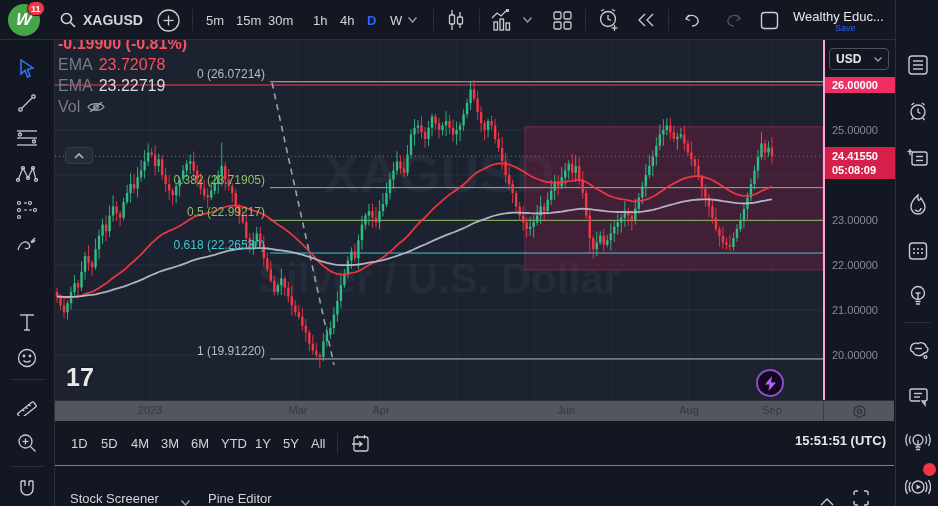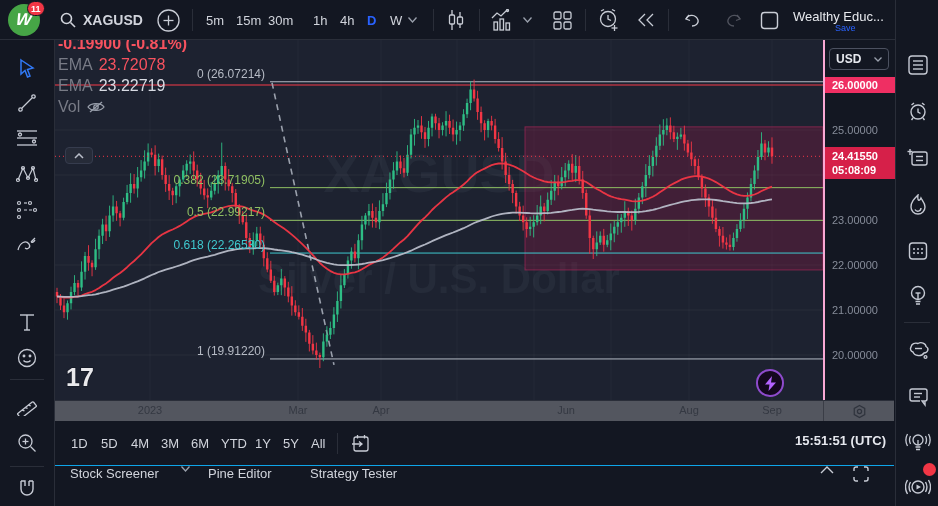--- a/index.html
+++ b/index.html
@@ -55,21 +55,21 @@
   #taxis{left:55px;top:400px;width:768px;height:21px;background:#53565f;border-top:1px solid #2a2e39;}
   #taxis-corner{left:823px;top:400px;width:71px;height:21px;background:#53565f;border-top:1px solid #2a2e39;border-left:1px solid #3a3d46;
        display:flex;align-items:center;justify-content:center;color:#2f333d;}
   .t-label{position:absolute;top:3px;font-size:11px;color:#343842;transform:translateX(-50%);}
   
   #rangebar{left:55px;top:421px;width:839px;height:45px;background:#131722;border-bottom:1px solid #0ea5e9;}
   .rb-item{position:absolute;top:12px;height:21px;display:flex;align-items:center;font-size:13px;color:#d1d4dc;cursor:pointer;padding:0 4px;}
   #clock-utc{position:absolute;right:8px;top:12px;font-size:13px;color:#e6e8ee;font-weight:bold;}
   
   #bottombar{left:55px;top:466px;width:839px;height:40px;background:#131722;}
-  .bb-item{position:absolute;top:0;height:40px;display:flex;align-items:flex-start;font-size:13px;color:#d1d4dc;cursor:pointer;gap:22px;}
+  .bb-item{position:absolute;top:0;height:40px;display:flex;align-items:flex-end;font-size:13px;color:#d1d4dc;cursor:pointer;gap:22px;}
   
   #tv-logo{left:62px;top:362px;}
   #flash-btn{left:756px;top:369px;width:28px;height:28px;border-radius:50%;background:#14081f;border:2px solid #8e4bcc;
        display:flex;align-items:center;justify-content:center;cursor:pointer;}
 </style>
 </head>
 <body>
 
 <div id="app">
 
@@ -966,23 +966,20 @@
       <span>Stock Screener</span>
       <span class="icon">
           <svg width="9" height="6" viewBox="0 0 9 6" fill="none" stroke="#9aa0ac" stroke-width="1.3">
             <polyline points="0.5,0.5 4.5,5 8.5,0.5"></polyline>
           </svg>
         </span>
     </div>
     <div class="bb-item" style="left:153px;">
         <span>Pine Editor</span>
       </div>
-    <div class="bb-item" style="left:255px;">
-        <span>Strategy Tester</span>
-      </div>
     <div class="bb-item" style="left:765px;">
       <span class="icon">
           <svg width="14" height="8" viewBox="0 0 14 8" fill="none" stroke="#c9cdd6" stroke-width="1.4">
             <polyline points="1,7 7,1 13,7"></polyline>
           </svg>
         </span>
     </div>
     <div class="bb-item" style="left:798px;">
       <span class="icon">
           <svg width="16" height="16" viewBox="0 0 16 16" fill="none" stroke="#c9cdd6" stroke-width="1.4">

